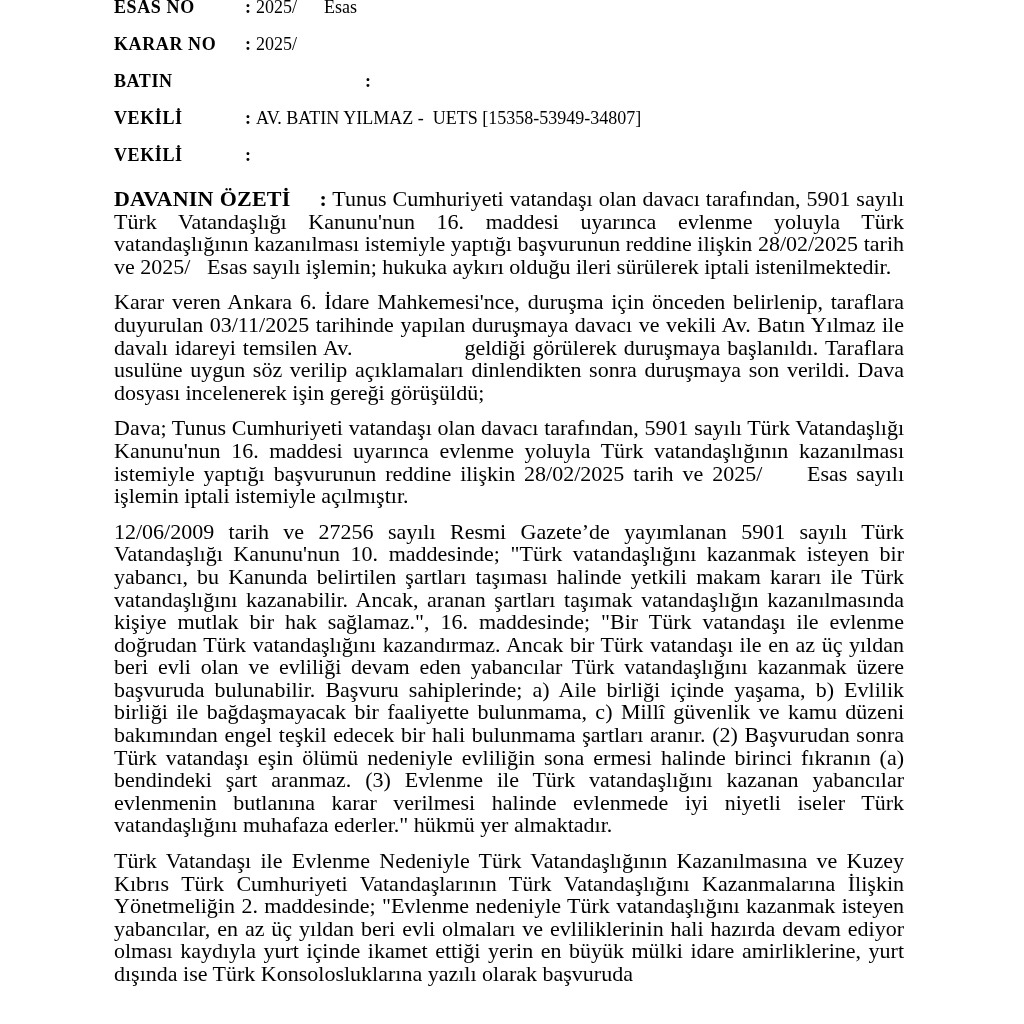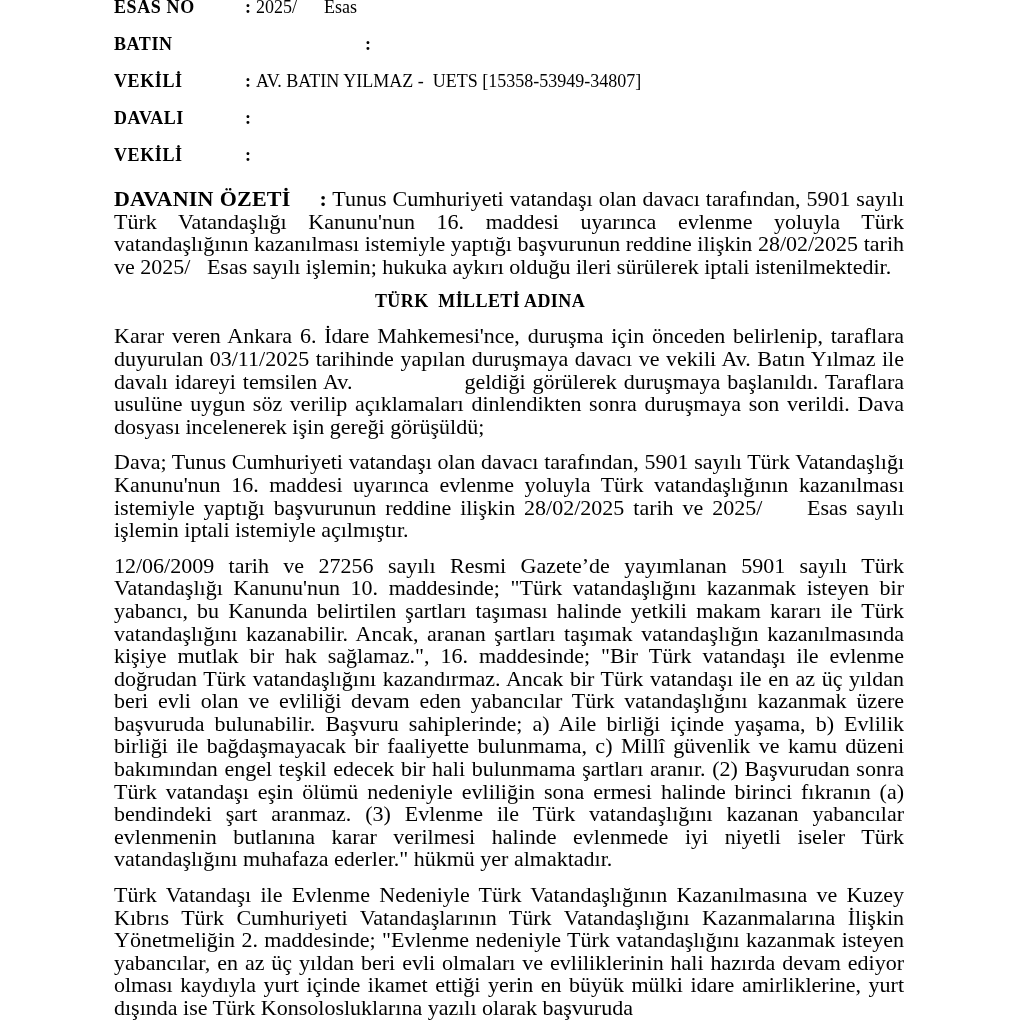--- a/index.html
+++ b/index.html
@@ -67,35 +67,34 @@
 </style>
 </head>
 <body>
 
 <div class="page">
   <div class="content">
 
     <div class="header-block">
       <div class="hrow"><span class="hlabel">ESAS NO</span><span class="hcolon">:</span><span class="hval">2025/&nbsp;&nbsp;&nbsp;&nbsp;&nbsp;&nbsp;Esas</span></div>
 
+      <div class="hrow"><span class="hlabel">KARAR NO</span><span class="hcolon">:</span><span class="hval">2025/</span></div>
 
       <div class="hrow wide"><span class="hlabel">BATIN</span><span class="hcolon">:</span><span class="hval"></span></div>
 
       <div class="hrow"><span class="hlabel">VEKİLİ</span><span class="hcolon">:</span><span class="hval">AV. BATIN YILMAZ -&nbsp; UETS [15358-53949-34807]</span></div>
 
-      <div class="hrow"><span class="hlabel">DAVALI</span><span class="hcolon">:</span><span class="hval"></span></div>
 
       <div class="hrow"><span class="hlabel">VEKİLİ</span><span class="hcolon">:</span><span class="hval"></span></div>
     </div>
 
     <p class="para"><span class="plabel">DAVANIN ÖZETİ</span><span class="pcolon davanin">:</span>
       <span>Tunus Cumhuriyeti vatandaşı olan davacı tarafından, 5901 sayılı Türk Vatandaşlığı Kanunu'nun 16. maddesi uyarınca evlenme yoluyla Türk vatandaşlığının kazanılması istemiyle yaptığı başvurunun reddine ilişkin 28/02/2025 tarih ve 2025/&nbsp;&nbsp; Esas sayılı işlemin; hukuka aykırı olduğu ileri sürülerek iptali istenilmektedir.</span></p>
 
 
-    <div class="heading">TÜRK&nbsp; MİLLETİ ADINA</div>
 
     <p class="para"><span>Karar veren Ankara 6. İdare Mahkemesi'nce, duruşma için önceden belirlenip, taraflara duyurulan 03/11/2025 tarihinde yapılan duruşmaya davacı ve vekili Av. Batın Yılmaz ile davalı idareyi temsilen Av.</span><span class="redaction-gap"></span><span>geldiği görülerek duruşmaya başlanıldı. Taraflara usulüne uygun söz verilip açıklamaları dinlendikten sonra duruşmaya son verildi. Dava dosyası incelenerek işin gereği görüşüldü;</span></p>
 
     <p class="para"><span>Dava; Tunus Cumhuriyeti vatandaşı olan davacı tarafından, 5901 sayılı Türk Vatandaşlığı Kanunu'nun 16. maddesi uyarınca evlenme yoluyla Türk vatandaşlığının kazanılması istemiyle yaptığı başvurunun reddine ilişkin 28/02/2025 tarih ve 2025/&nbsp;&nbsp;&nbsp;&nbsp; Esas sayılı işlemin iptali istemiyle açılmıştır.</span></p>
 
     <p class="para"><span>12/06/2009 tarih ve 27256 sayılı Resmi Gazete’de yayımlanan 5901 sayılı Türk Vatandaşlığı Kanunu'nun 10. maddesinde; "Türk vatandaşlığını kazanmak isteyen bir yabancı, bu Kanunda belirtilen şartları taşıması halinde yetkili makam kararı ile Türk vatandaşlığını kazanabilir. Ancak, aranan şartları taşımak vatandaşlığın kazanılmasında kişiye mutlak bir hak sağlamaz.", 16. maddesinde; "Bir Türk vatandaşı ile evlenme doğrudan Türk vatandaşlığını kazandırmaz. Ancak bir Türk vatandaşı ile en az üç yıldan beri evli olan ve evliliği devam eden yabancılar Türk vatandaşlığını kazanmak üzere başvuruda bulunabilir. Başvuru sahiplerinde; a) Aile birliği içinde yaşama, b) Evlilik birliği ile bağdaşmayacak bir faaliyette bulunmama, c) Millî güvenlik ve kamu düzeni bakımından engel teşkil edecek bir hali bulunmama şartları aranır. (2) Başvurudan sonra Türk vatandaşı eşin ölümü nedeniyle evliliğin sona ermesi halinde birinci fıkranın (a) bendindeki şart aranmaz. (3) Evlenme ile Türk vatandaşlığını kazanan yabancılar evlenmenin butlanına karar verilmesi halinde evlenmede iyi niyetli iseler Türk vatandaşlığını muhafaza ederler." hükmü yer almaktadır.</span></p>
 
     <p class="para"><span>Türk Vatandaşı ile Evlenme Nedeniyle Türk Vatandaşlığının Kazanılmasına ve Kuzey Kıbrıs Türk Cumhuriyeti Vatandaşlarının Türk Vatandaşlığını Kazanmalarına İlişkin Yönetmeliğin 2. maddesinde; "Evlenme nedeniyle Türk vatandaşlığını kazanmak isteyen yabancılar, en az üç yıldan beri evli olmaları ve evliliklerinin hali hazırda devam ediyor olması kaydıyla yurt içinde ikamet ettiği yerin en büyük mülki idare amirliklerine, yurt dışında ise Türk Konsolosluklarına yazılı olarak başvuruda</span></p>
 
   </div>

